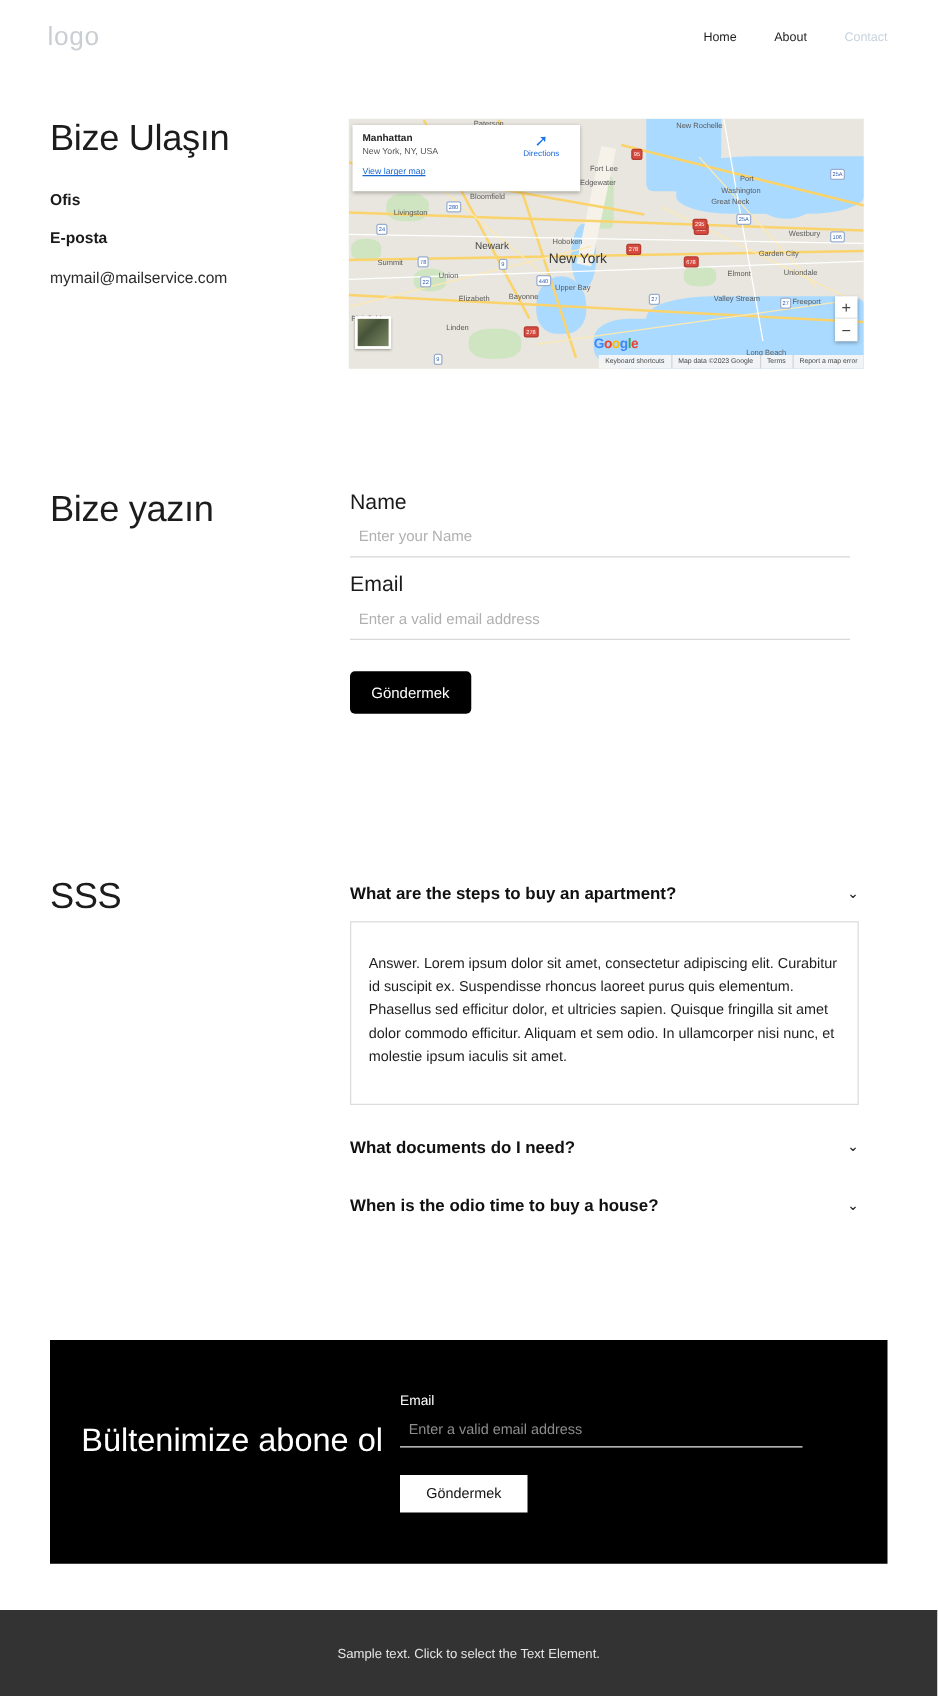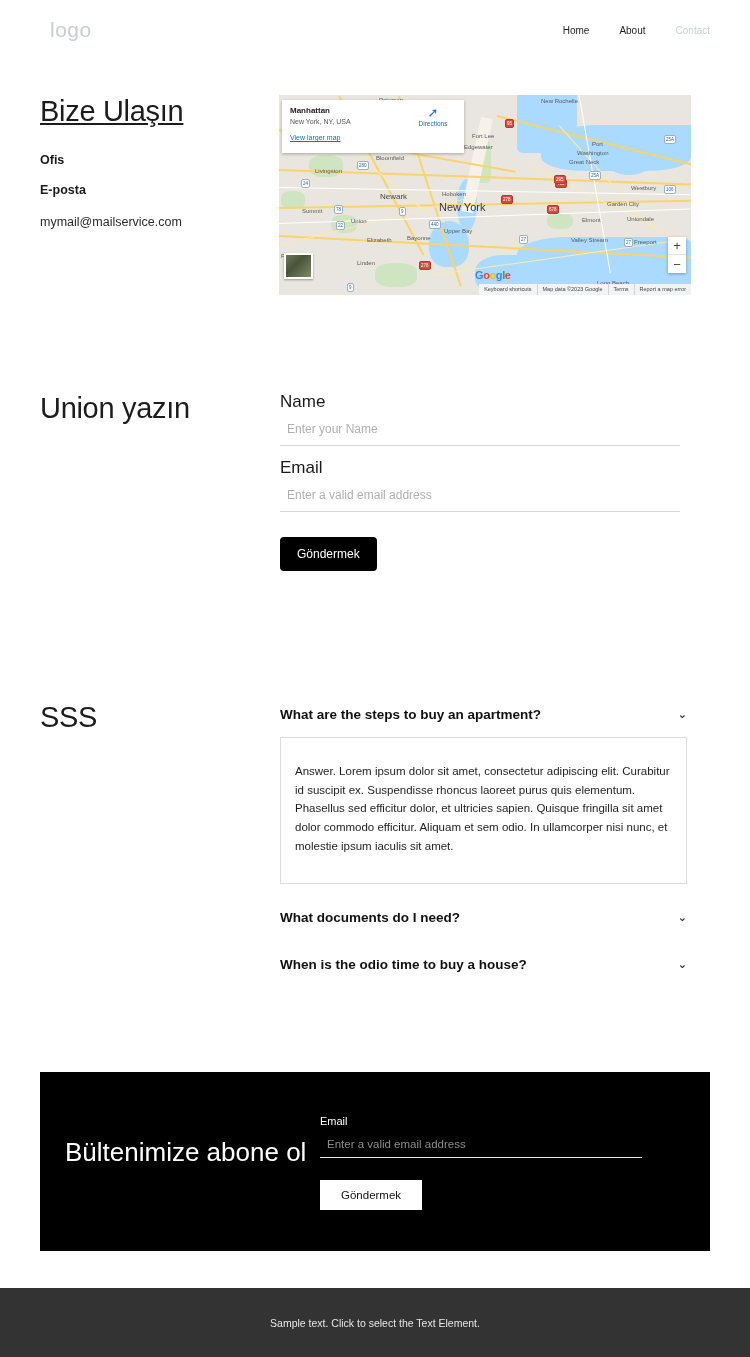--- a/index.html
+++ b/index.html
@@ -11,21 +11,20 @@
   }
   body { width: 750px; height: 1357px; overflow: hidden; position: relative; }
 
   
   .site-header {
     height: 48px;
     display: flex;
     align-items: center;
     justify-content: space-between;
     padding: 12px 40px 0 38px;
-    margin-left: 12px;
   }
   .logo {
     font-size: 21px;
     color: #c9ced3;
     letter-spacing: 0.5px;
     font-weight: 400;
   }
   .nav { display: flex; align-items: center; gap: 30px; }
   .nav-link {
     font-size: 10px;
@@ -42,21 +41,21 @@
   .big-title {
     font-size: 29px;
     font-weight: 400;
     color: #1c1c1c;
     letter-spacing: -0.3px;
   }
 
   
   #contact { margin-top: 47px; }
   .contact-info { padding-top: 0px; }
-  .contact-info h2 { margin-bottom: 25px; text-decoration: underline; }
+  .contact-info h2 { margin-bottom: 25px; }
   .info-label {
     font-size: 12.5px;
     font-weight: bold;
     color: #1a1a1a;
     margin-bottom: 16px;
   }
   .info-value {
     font-size: 12.5px;
     color: #2b2b2b;
     line-height: 1.55;
@@ -425,21 +424,21 @@
         <span>Map data ©2023 Google</span>
         <span>Terms</span>
         <span>Report a map error</span>
       </div>
     </div>
   </div>
 </section>
 
 <section class="section" id="writeus">
   <div class="section-title-col">
-    <h2 class="big-title">Union yazın</h2>
+    <h2 class="big-title">Bize yazın</h2>
   </div>
   <div class="section-body-col">
     <div class="field">
       <label class="field-label">Name</label>
       <input class="line-input" type="text" placeholder="Enter your Name" style="">
     </div>
     <div class="field">
       <label class="field-label">Email</label>
       <input class="line-input" type="email" placeholder="Enter a valid email address" style="">
     </div>

